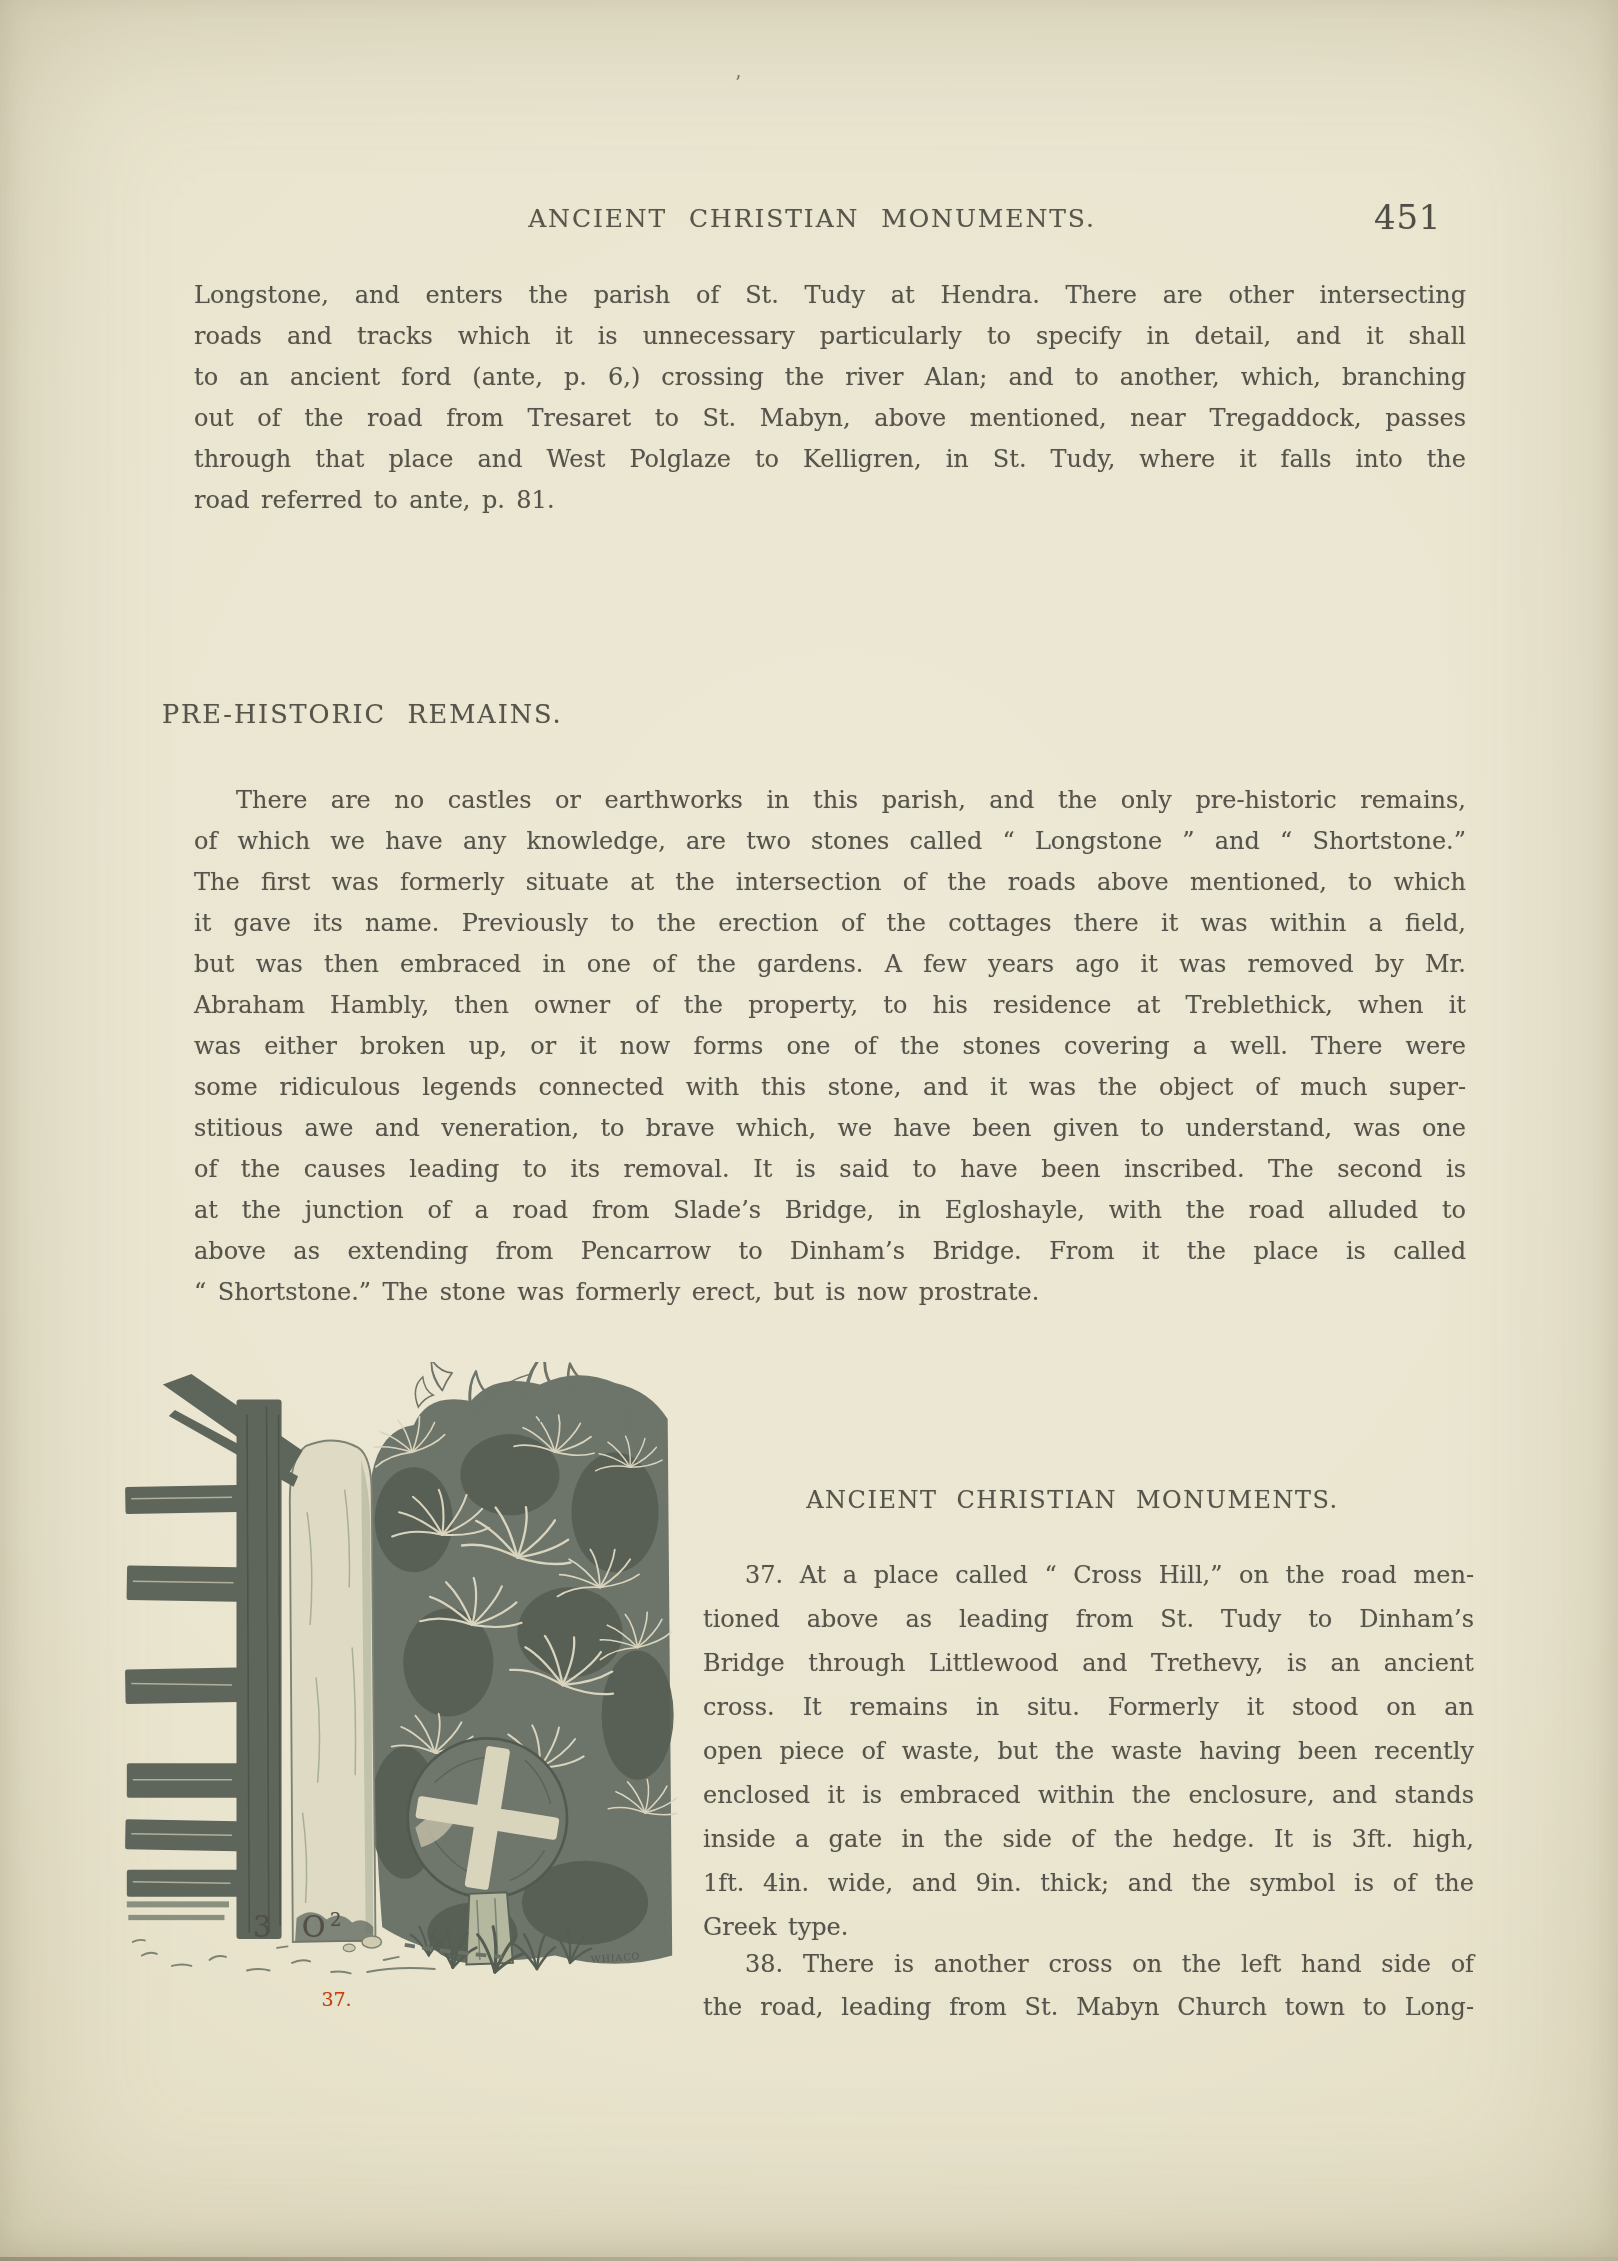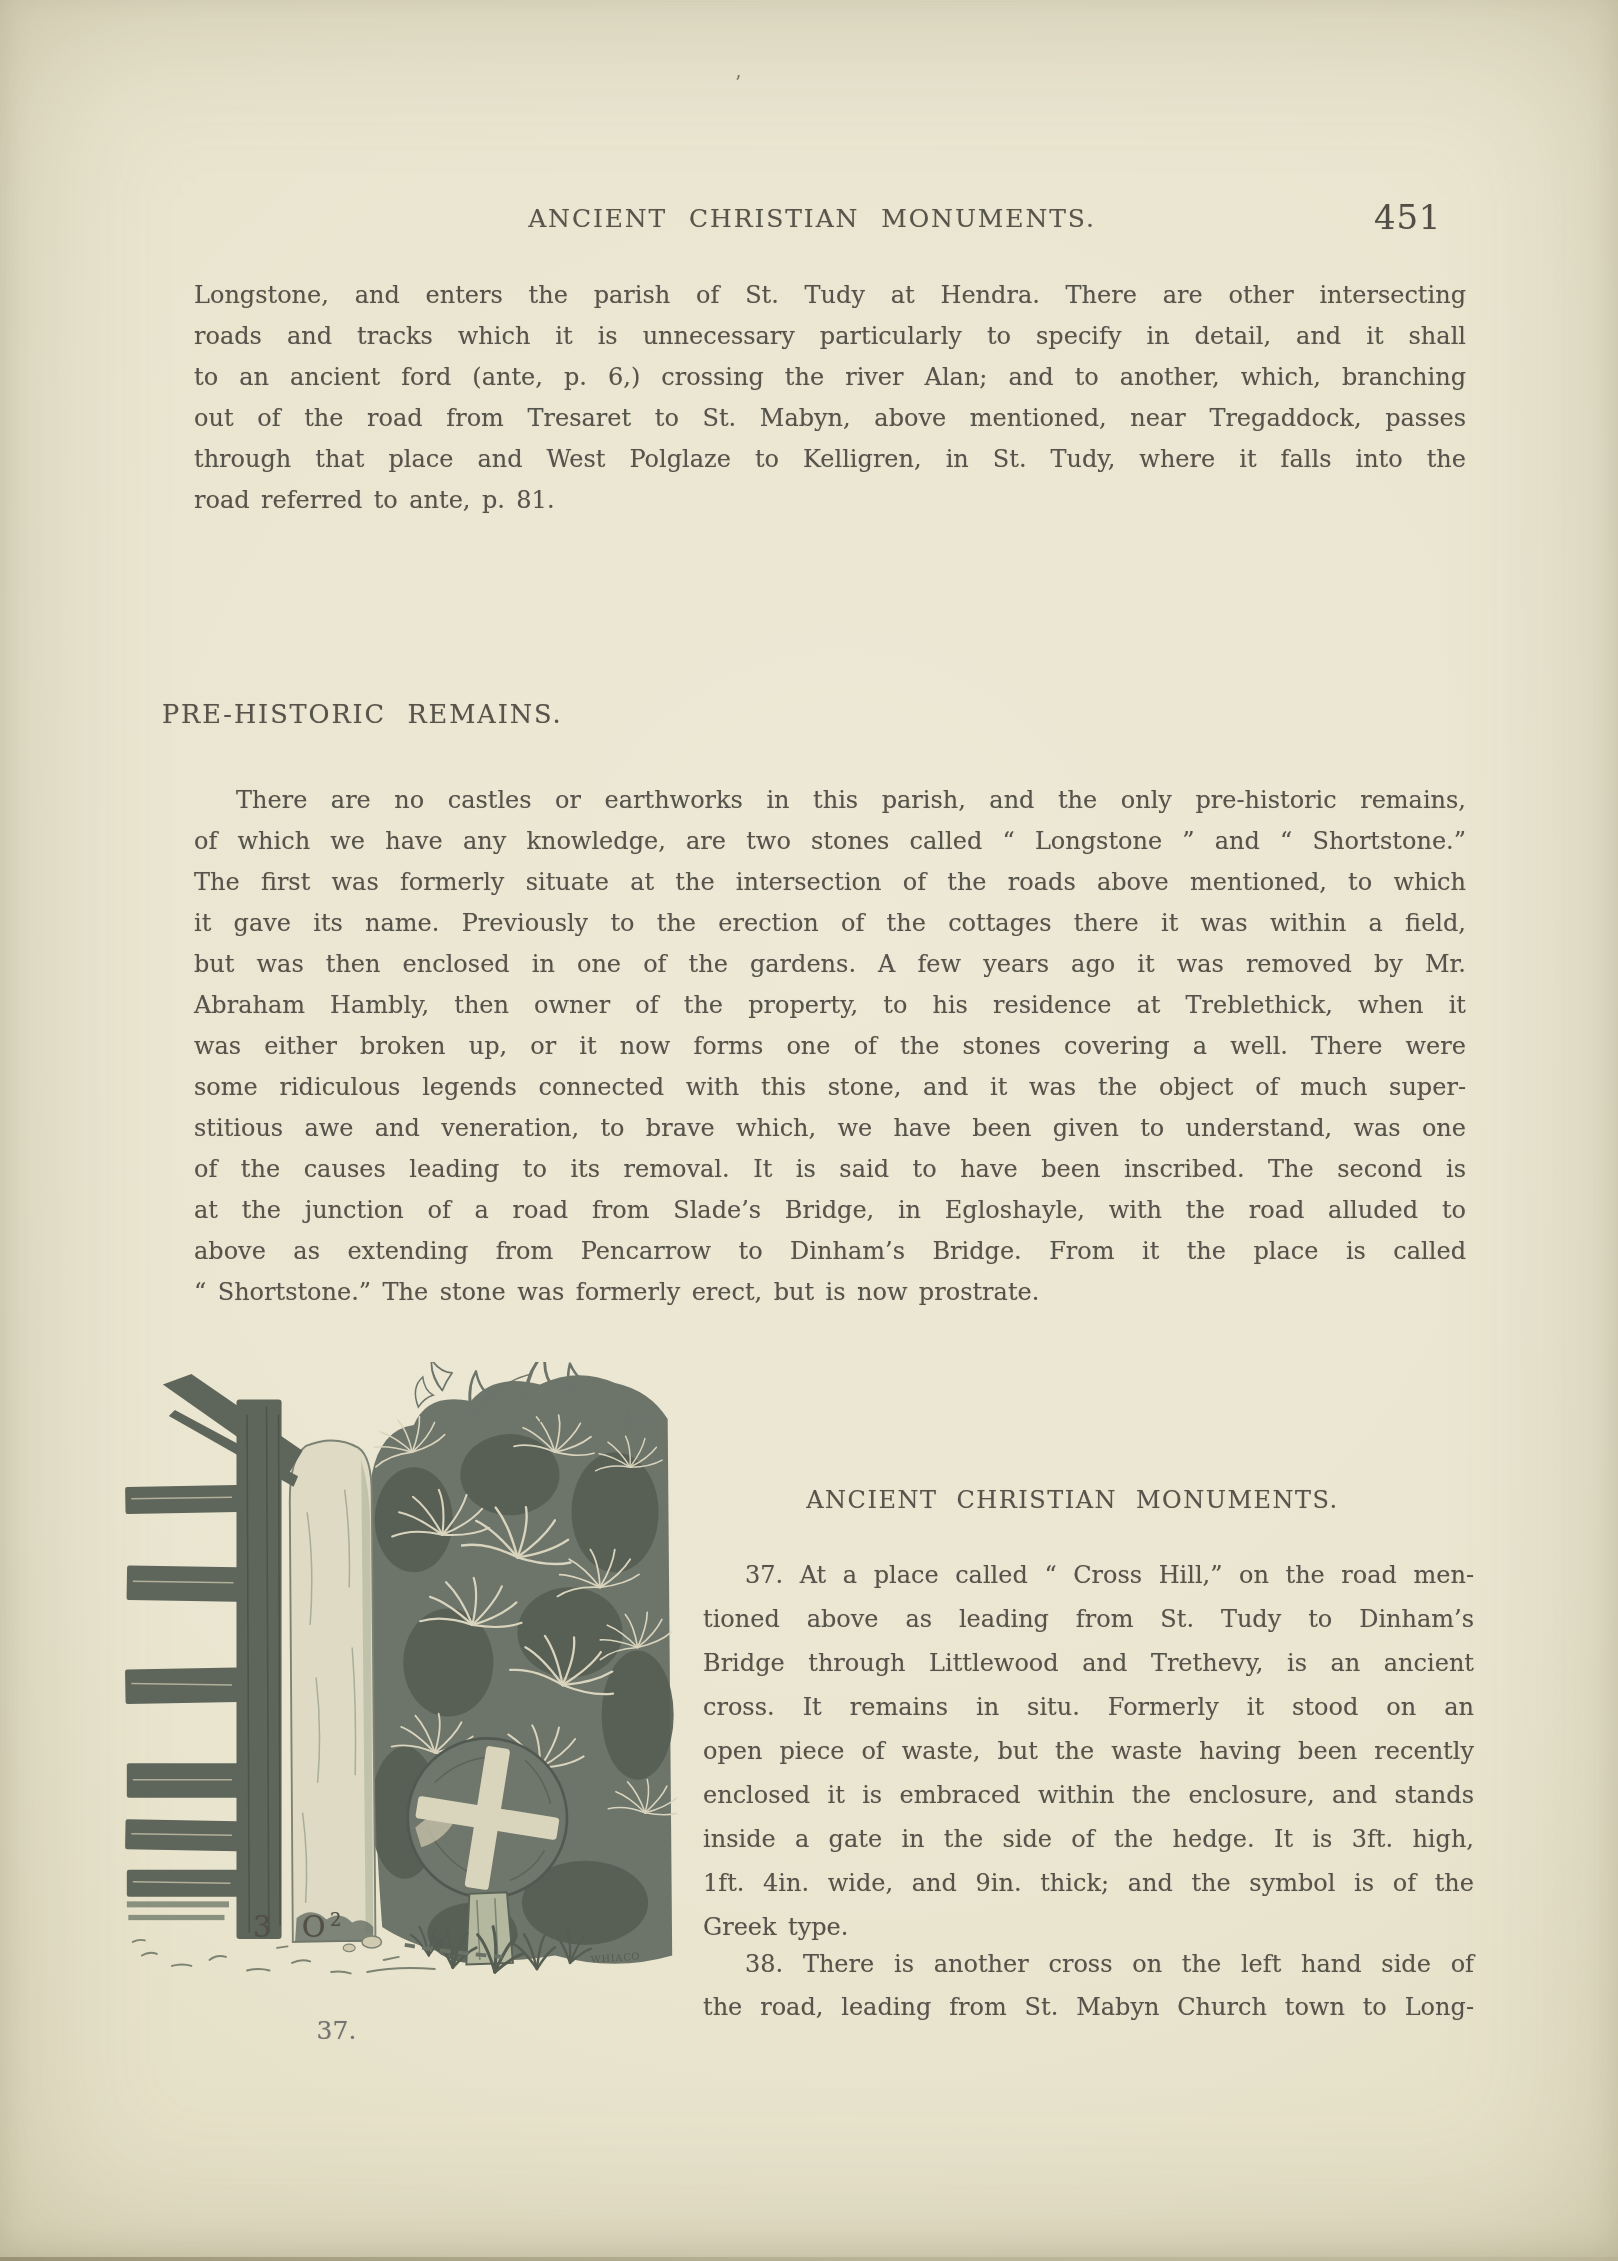--- a/index.html
+++ b/index.html
@@ -33,21 +33,21 @@
 
   
   #heading2{position:absolute;left:671px;width:803px;top:1486px;text-align:center;
     font-size:24px;letter-spacing:1.5px;word-spacing:9.8px;color:#56544b;}
   #para37{left:671px;width:803px;top:1553px;line-height:44px;}
   #para38{left:671px;width:803px;top:1943px;line-height:43px;}
 
   
   #engraving{position:absolute;left:119px;top:1362px;width:558px;height:625px;}
   .fig-caption{position:absolute;left:299px;top:1988px;width:75px;text-align:center;
-    font-size:25px;color:#737373;margin-top:28px;}
+    font-size:19px;color:#c2410c;}
   .sig-mark{position:absolute;left:253px;top:1909px;font-size:29px;letter-spacing:10.5px;color:#514f47;}
   .sig-mark sup{font-size:18px;letter-spacing:0;vertical-align:10.5px;margin-left:-6px;}
   .speck{position:absolute;left:735px;top:72px;font-size:19.5px;color:#77745f;}
 </style>
 </head>
 <body>
 
 <div class="vignette"></div>
 <div class="bottom-edge"></div>
 
@@ -65,21 +65,21 @@
     <div class="tline last">road referred to ante, p. 81.</div>
   </div>
 
 <div id="heading1" class="ink">PRE-HISTORIC  REMAINS.</div>
 
 <div id="para2" class="block ink">
     <div class="tline indent">There are no castles or earthworks in this parish, and the only pre-historic remains,</div>
     <div class="tline">of which we have any knowledge, are two stones called “ Longstone ” and “ Shortstone.”</div>
     <div class="tline">The first was formerly situate at the intersection of the roads above mentioned, to which</div>
     <div class="tline">it gave its name.  Previously to the erection of the cottages there it was within a field,</div>
-    <div class="tline">but was then enclosed in one of the gardens.  A few years ago it was removed by Mr.</div>
+    <div class="tline">but was then embraced in one of the gardens.  A few years ago it was removed by Mr.</div>
     <div class="tline">Abraham Hambly, then owner of the property, to his residence at Treblethick, when it</div>
     <div class="tline">was either broken up, or it now forms one of the stones covering a well.  There were</div>
     <div class="tline">some ridiculous legends connected with this stone, and it was the object of much super-</div>
     <div class="tline">stitious awe and veneration, to brave which, we have been given to understand, was one</div>
     <div class="tline">of the causes leading to its removal.  It is said to have been inscribed.  The second is</div>
     <div class="tline">at the junction of a road from Slade’s Bridge, in Egloshayle, with the road alluded to</div>
     <div class="tline">above as extending from Pencarrow to Dinham’s Bridge.  From it the place is called</div>
     <div class="tline last">“ Shortstone.”  The stone was formerly erect, but is now prostrate.</div>
   </div>
 

